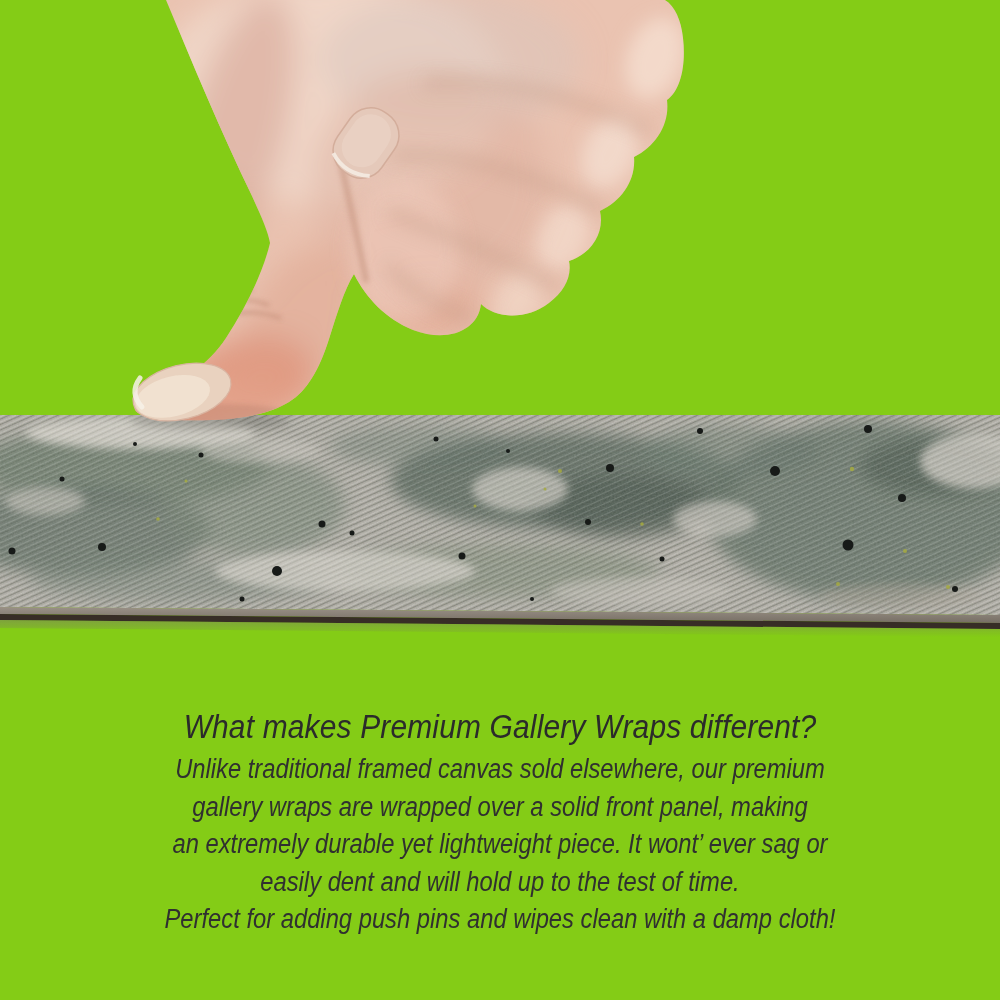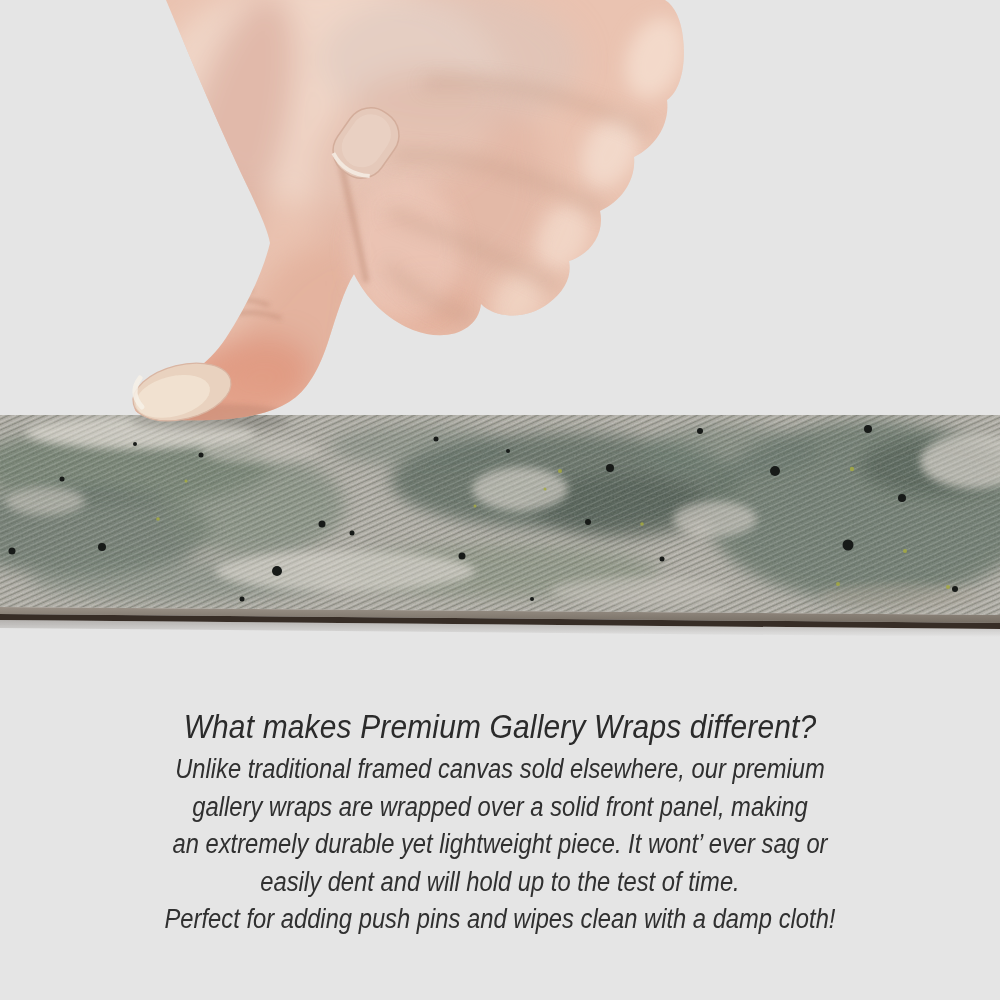--- a/index.html
+++ b/index.html
@@ -1,17 +1,17 @@
 <!DOCTYPE html>
 <html><head>
 <meta charset="utf-8">
 <style>
   html,body{margin:0;padding:0;background:#ffffff;}
   .stage{
-    position:relative;width:1000px;height:1000px;background:#e5e5e5;overflow:hidden;
+    position:relative;width:1000px;height:1000px;background:#84cc16;overflow:hidden;
     font-family:"Liberation Sans", sans-serif;
   }
   .hand-svg{position:absolute;left:0;top:0;width:1000px;height:432px;z-index:3;}
   .strip-svg{position:absolute;left:0;top:411px;width:1000px;height:230px;z-index:1;}
   .copy{
     position:absolute;left:0;right:0;top:704px;z-index:2;
     text-align:center;color:#2e2e2e;
     font-style:italic;
     transform:scaleX(0.88);
     transform-origin:50% 0;

